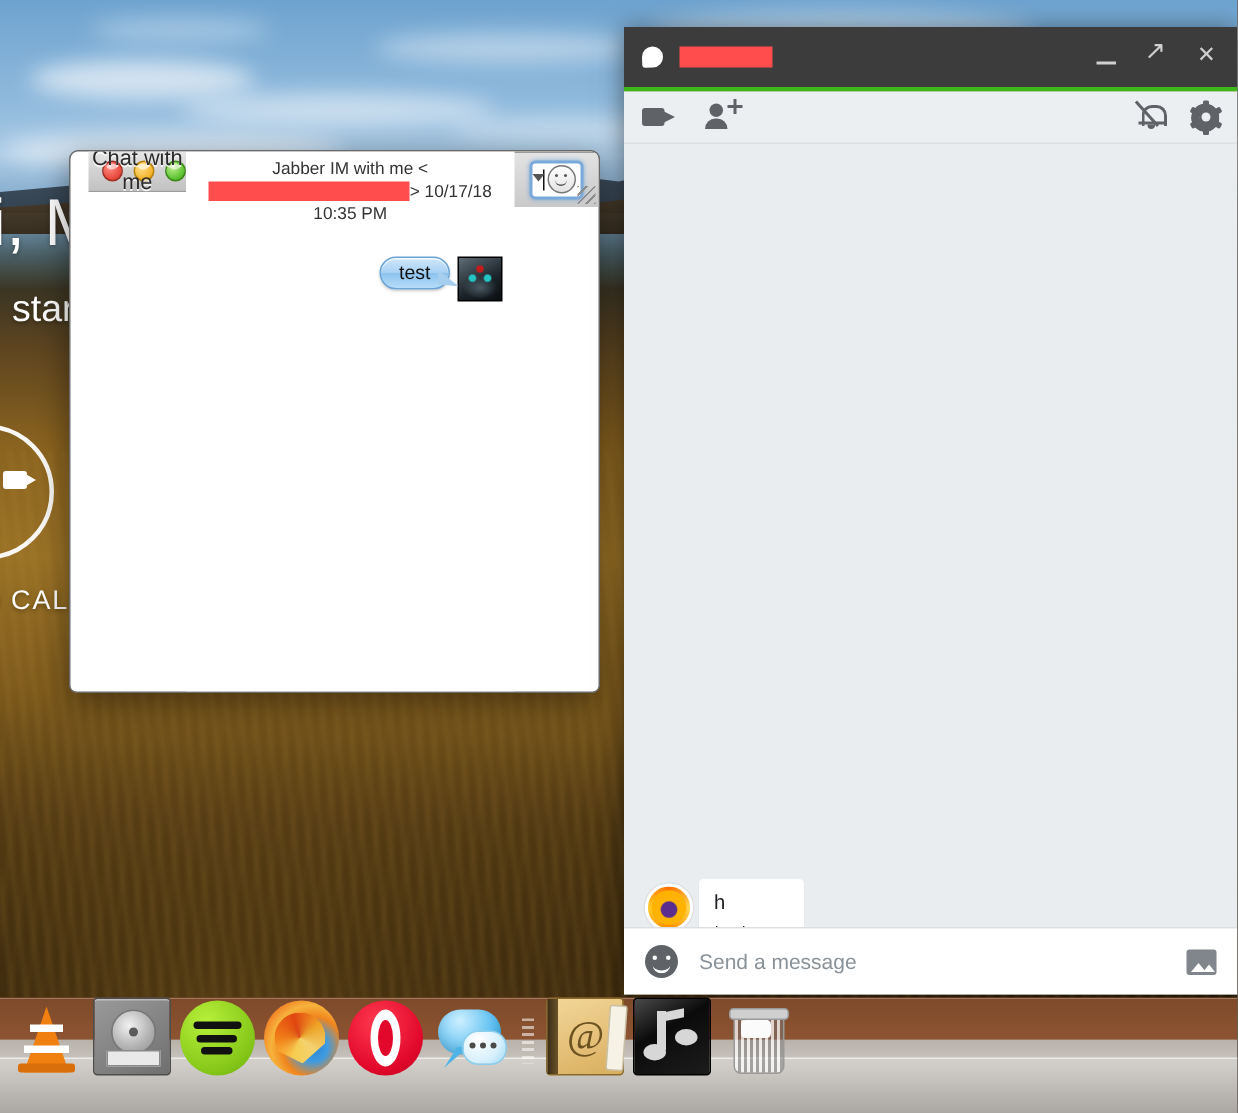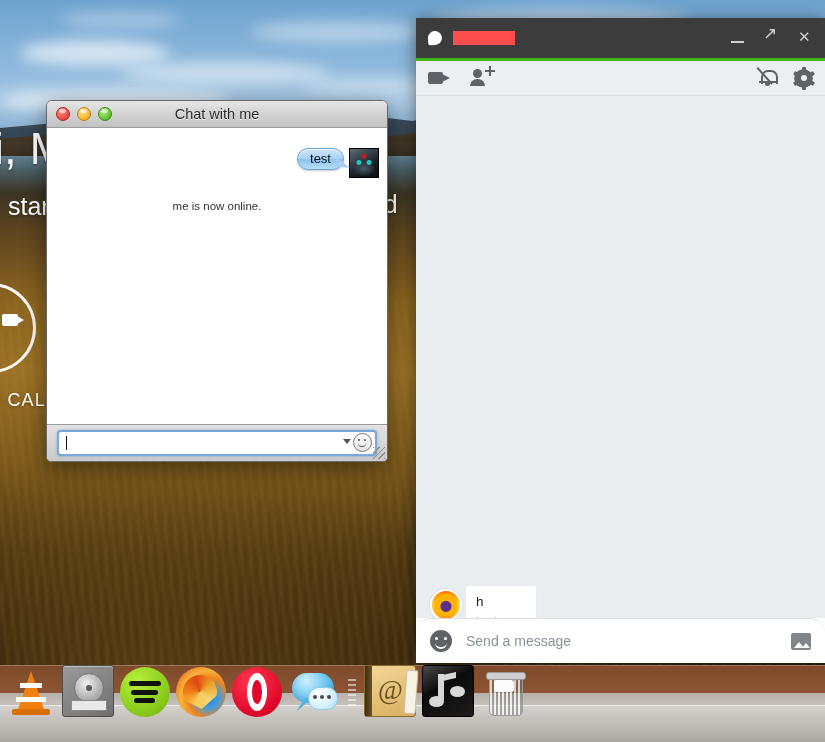--- a/index.html
+++ b/index.html
@@ -206,21 +206,21 @@
   .tr-paper{position:absolute;left:14px;top:13px;width:20px;height:12px;background:#fbfbfb;border-radius:3px;}
 
   
   .adium {
     position:absolute; left:46px; top:100px; width:340px; height:360px;
     background:#fff;
     border:1px solid #6a6a6a;
     border-radius:6px 6px 5px 5px;
     box-shadow: 0 6px 22px rgba(0,0,0,.45);
     overflow:hidden;
-    display:flex; flex-direction:column;
+    display:flex; flex-direction:row;padding-left:12px;
   }
   .adium-titlebar {
     height:26px; flex:0 0 26px;
     background: linear-gradient(to bottom, #e6e6e6 0%, #d2d2d2 50%, #c2c2c2 100%);
     border-bottom:1px solid #9c9c9c;
     display:flex; align-items:center; position:relative;
   }
   .traffic { display:flex; gap:7px; margin-left:9px; }
   .tl { width:12px; height:12px; border-radius:50%; position:relative; }
   .tl::after{content:"";position:absolute;left:2px;top:1px;width:7px;height:4px;border-radius:50%;background:rgba(255,255,255,.6);}
@@ -377,21 +377,21 @@
   .msg-bubble {
     background:#fff; border-radius:3px;
     padding:6px 22px 8px 10px;
     min-width:38px;
     box-shadow: 0 1px 1px rgba(0,0,0,.08);
   }
   .msg-line { font-size:13.5px; color:#202124; line-height:20px; }
   .hg-compose {
     flex:0 0 44px; height:44px; background:#fff;
     border-top:1px solid #dcdfe1;
-    display:flex; align-items:center; padding:0 14px;border-radius:15px;
+    display:flex; align-items:center; padding:0 14px;
   }
   .emoji-btn {
     width:22px;height:22px;border-radius:50%;background:#5f6368;position:relative;flex:0 0 22px;
   }
   .emoji-btn::before{content:"";position:absolute;left:5px;top:7px;width:3px;height:3px;border-radius:50%;background:#fff;
     box-shadow:9px 0 0 #fff;}
   .emoji-btn::after{content:"";position:absolute;left:5px;top:11px;width:12px;height:6px;
     border-bottom:2px solid #fff;border-radius:0 0 10px 10px;}
   .compose-placeholder {
     margin-left:14px; font-size:14px; color:#8a9299;
@@ -438,27 +438,30 @@
     <div class="adium-titlebar">
       <div class="traffic">
         <span class="tl tl-red"></span>
         <span class="tl tl-yellow"></span>
         <span class="tl tl-green"></span>
       </div>
       <div class="adium-title">Chat with me</div>
     </div>
 
     <div class="adium-body">
+      <div class="adium-header">
+        <span>Jabber IM with me &lt;</span><span class="redact redact-hdr"></span><span>&gt;</span>
+        <span>10/17/18 10:35 PM</span>
+      </div>
 
       <div class="bubble-row">
         <div class="bubble">test</div>
         <div class="mini-avatar"></div>
       </div>
 
-      <div class="status-line">me is now online.</div>
     </div>
 
     <div class="adium-input-area">
       <div class="adium-input">
         <span class="caret"></span>
         <span class="inp-arrow"></span>
         <span class="smiley"></span>
       </div>
       <div class="resize-grip"></div>
     </div>

